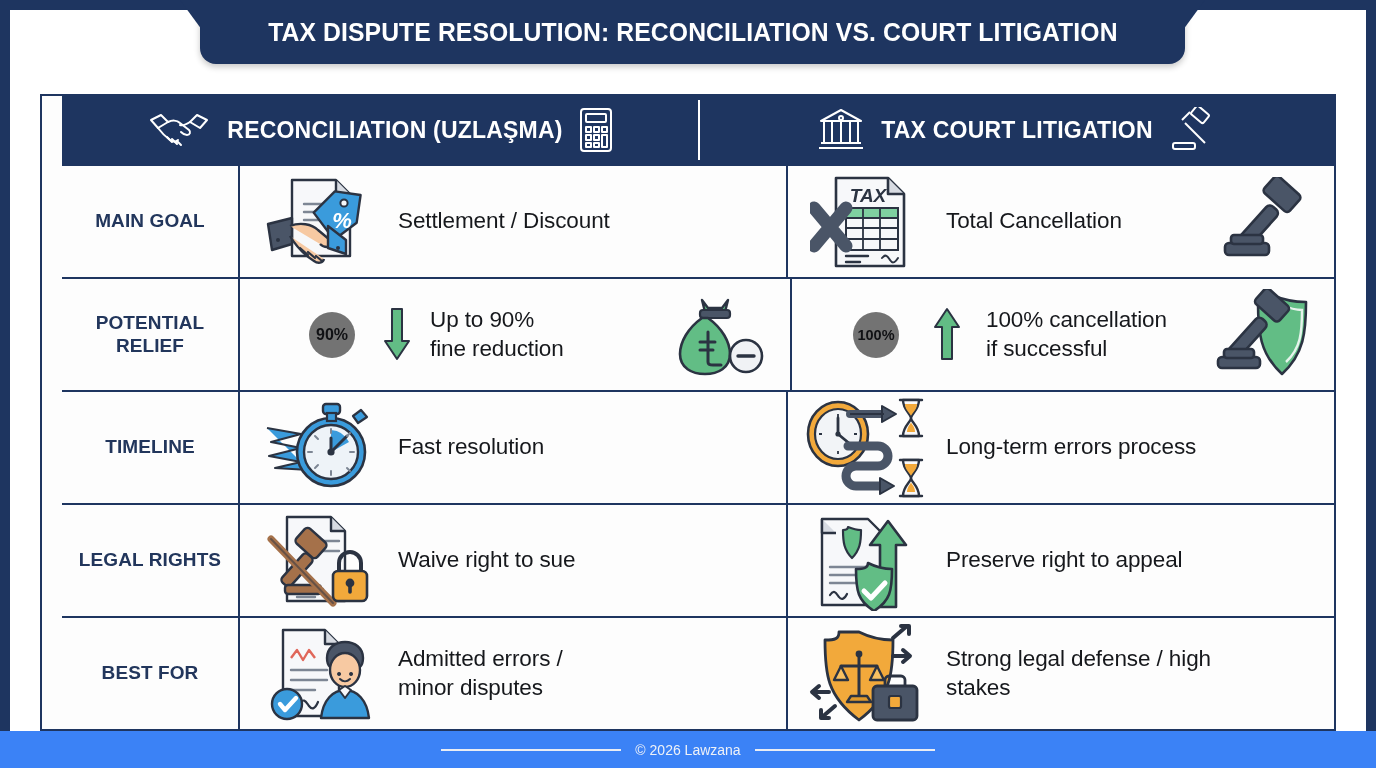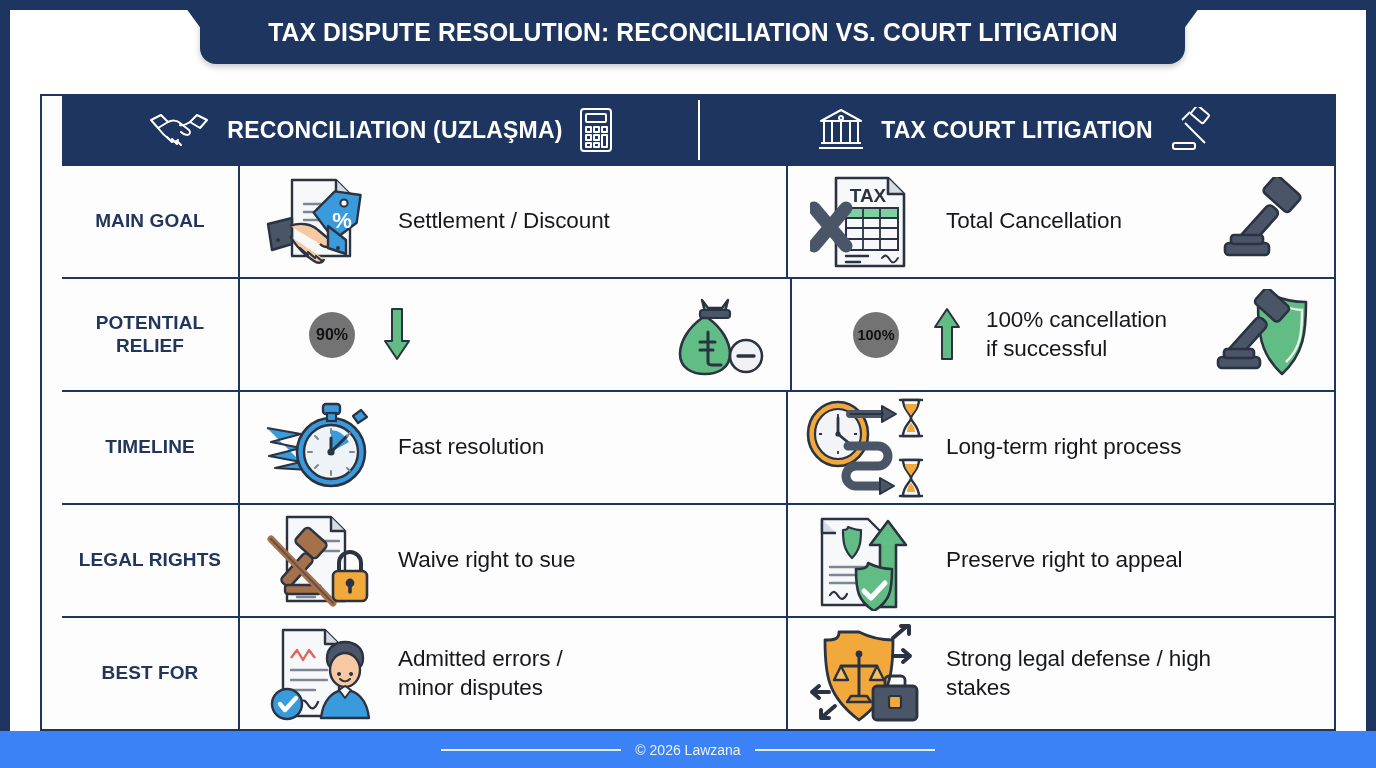--- a/index.html
+++ b/index.html
@@ -65,21 +65,21 @@
   .cell-right { flex: 1 1 0; gap: 4px; padding-left: 14px; padding-right: 12px; }
   .col-sep { border-left: 2px solid #1e3560; }
   .rowlabel {
     color: #22365c; font-weight: bold; font-size: 19px; line-height: 1.18;
     text-align: center; letter-spacing: .1px;
   }
   .cell-text {
     color: #16181c; font-size: 22.5px; line-height: 1.27; letter-spacing: -.1px; margin-left: 8px;
   }
   .icon-slot { flex: 0 0 auto; display: flex; align-items: center; justify-content: center; }
-  .icon-lead  { width: 132px; }
+  .icon-lead  { width: 132px; font-style: italic; }
   .icon-trail { margin-left: auto; width: 110px; }
   .txt-flex { flex: 1 1 auto; }
 
   
   .donut { position: relative; width: 80px; height: 80px; flex: 0 0 80px; }
   .donut .ring { width: 80px; height: 80px; border-radius: 50%; }
   .donut .hole {
     position: absolute; left: 17px; top: 17px; width: 46px; height: 46px;
     border-radius: 50%; background: #737373;
     display: flex; align-items: center; justify-content: center;
@@ -218,20 +218,22 @@
           <span class="ring" style="background:conic-gradient(#9a9a9a 0deg 36deg, #62bd85 36deg 360deg);"></span>
           <span class="hole">
               <span class="val">90%</span>
             </span>
         </span>
         <span class="icon-slot">
           <svg width="30" height="56" viewBox="0 0 30 56" fill="#62bd85" stroke="#2b3342" stroke-width="2" stroke-linejoin="round">
             <path d="M10 2 h10 v32 h7 L15 52 L3 34 h7 z"></path>
           </svg>
         </span>
+        <span class="cell-text txt-flex" style="white-space:pre-line;">Up to 90%
+fine reduction</span>
         <span class="icon-slot icon-trail">
           <svg width="98" height="86" viewBox="0 0 98 86">
             <path d="M28 8 l6 8 h14 l6 -8 l-3 12 h-20 z" fill="#62bd85" stroke="#2b3342" stroke-width="2.4" stroke-linejoin="round"></path>
             <rect x="26" y="18" width="30" height="8" rx="3" fill="#4a5567" stroke="#2b3342" stroke-width="2.2"></rect>
             <path d="M28 26 c-14 10 -22 24 -22 36 c0 14 12 20 25 20 c13 0 25 -6 25 -20 c0 -12 -8 -26 -22 -36 z" fill="#62bd85" stroke="#2b3342" stroke-width="2.6" stroke-linejoin="round"></path>
             <path d="M34 40 v30 c0 2 2 3 5 3 h8 M26 50 h15 M26 58 h13" stroke="#2b3342" stroke-width="3" fill="none" stroke-linecap="round"></path>
             <ellipse cx="72" cy="64" rx="16" ry="16" fill="#f0f2f5" stroke="#2b3342" stroke-width="2.6"></ellipse>
             <path d="M64 64 h16" stroke="#2b3342" stroke-width="3.4" stroke-linecap="round"></path>
           </svg>
         </span>
@@ -305,21 +307,21 @@
               <path d="M103 36 c0 -6 4 -8 4 -10 c0 2 4 4 4 10 z" fill="#f2a93b" stroke="none"></path>
             </g>
             <g stroke="#2b3342" stroke-width="2.4" stroke-linejoin="round" transform="translate(0,60)">
               <path d="M96 4 h22 M96 40 h22" stroke-linecap="round"></path>
               <path d="M99 4 c0 10 8 14 8 18 c0 4 -8 8 -8 18 h16 c0 -10 -8 -14 -8 -18 c0 -4 8 -8 8 -18 z" fill="#f7f8fa"></path>
               <path d="M101 8 h12 c0 6 -6 10 -6 12 c0 -2 -6 -6 -6 -12 z" fill="#f2a93b" stroke="none"></path>
               <path d="M103 36 c0 -6 4 -8 4 -10 c0 2 4 4 4 10 z" fill="#f2a93b" stroke="none"></path>
             </g>
           </svg>
         </span>
-        <span class="cell-text txt-flex">Long-term right process</span>
+        <span class="cell-text txt-flex">Long-term errors process</span>
       </div>
     </div>
 
     <div class="trow">
       <div class="cell cell-left">
         <div class="rowlabel">LEGAL RIGHTS</div>
       </div>
       <div class="cell cell-right col-sep">
         <span class="icon-slot icon-lead">
           <svg width="118" height="100" viewBox="0 0 118 100">

